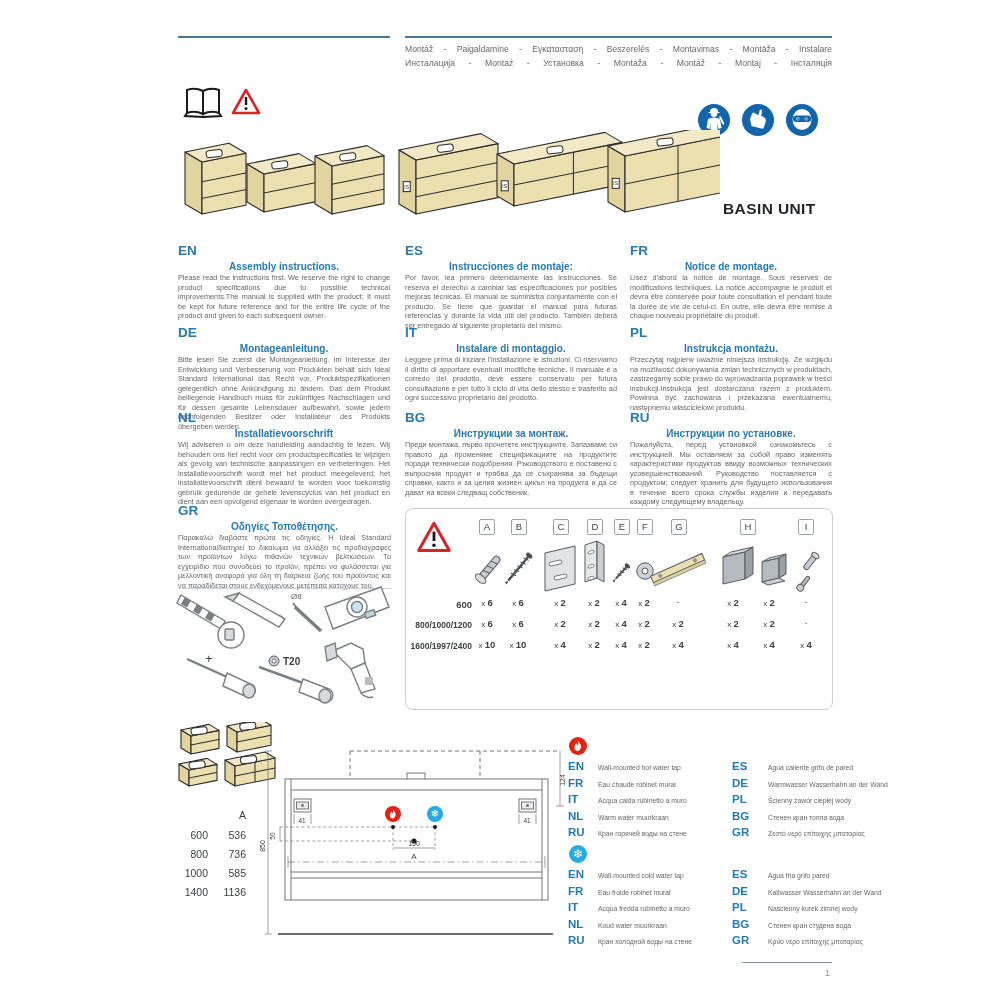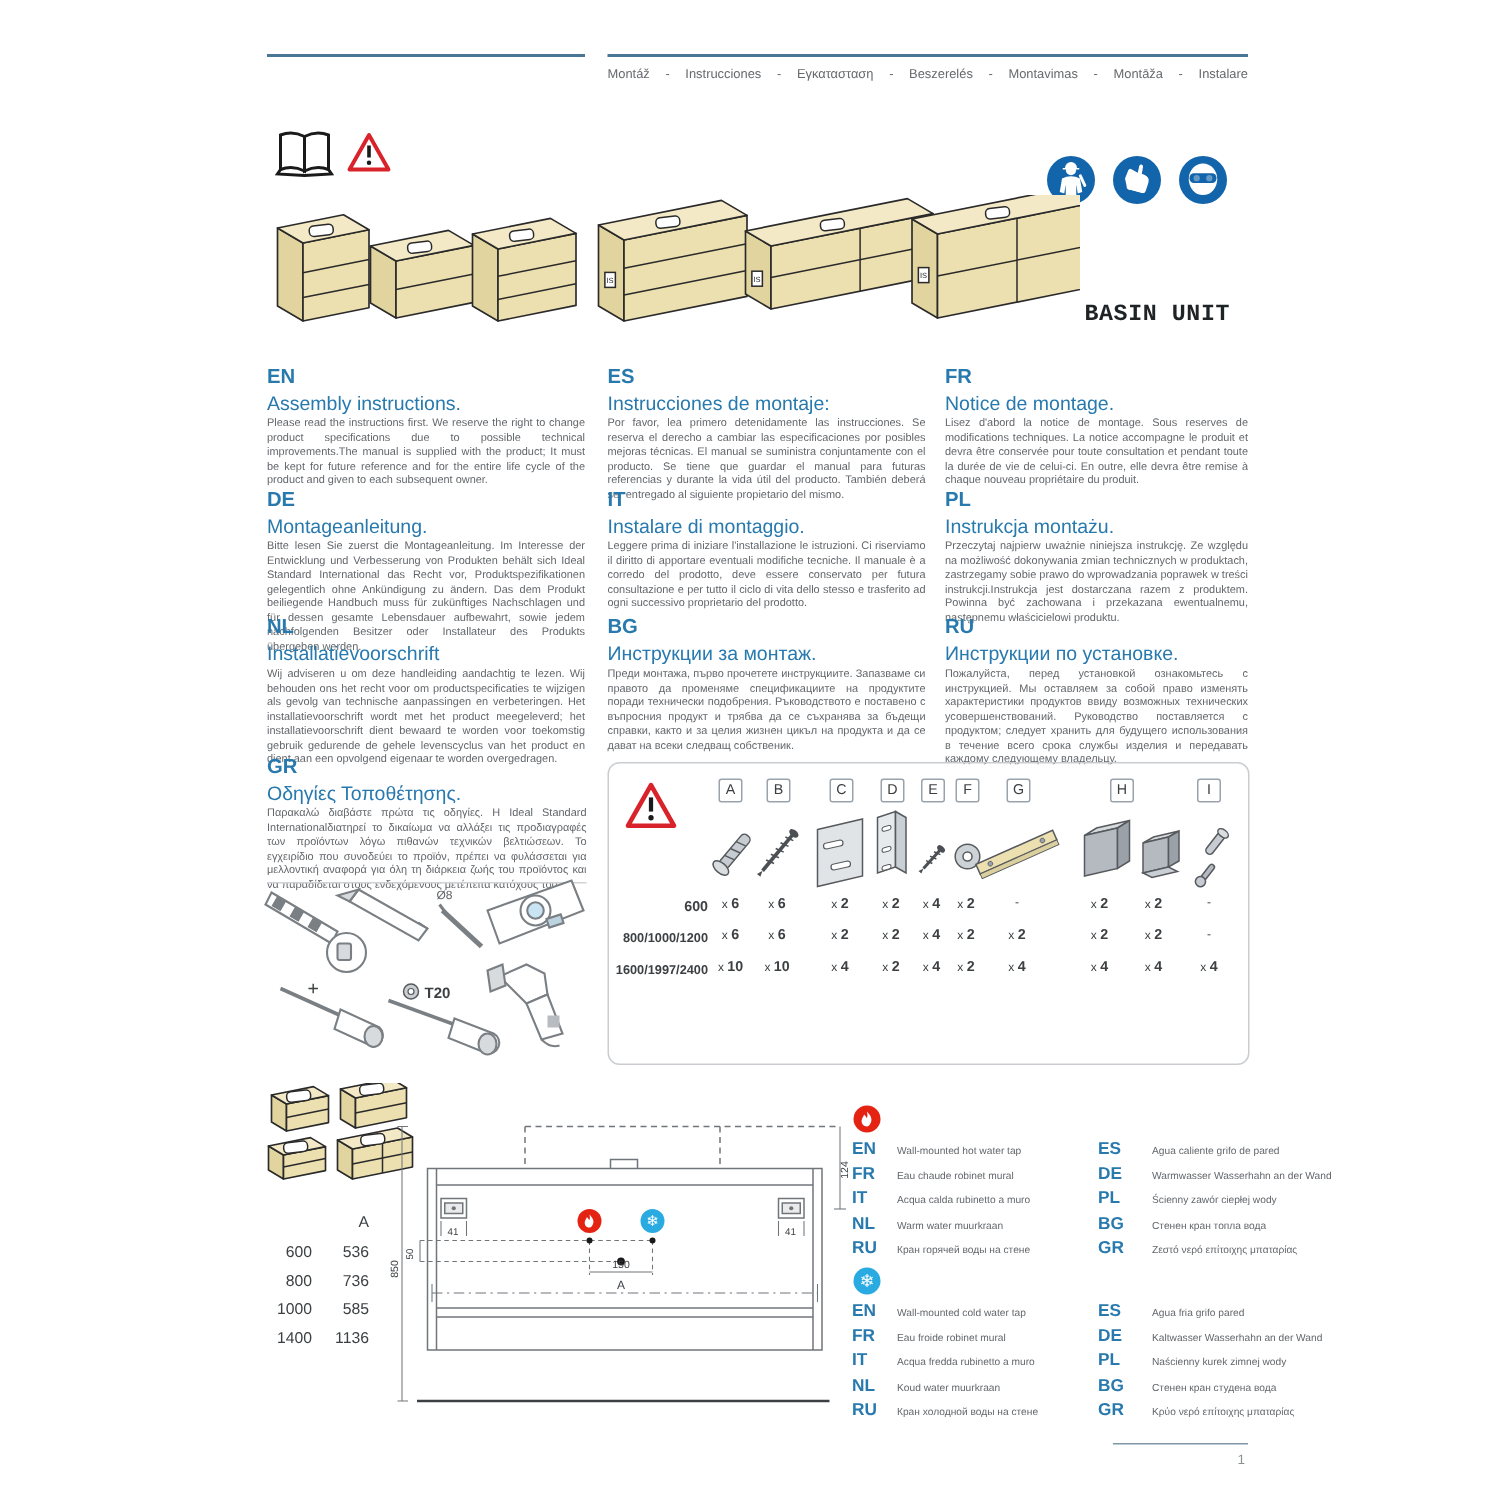--- a/index.html
+++ b/index.html
@@ -3,24 +3,24 @@
 <meta charset="utf-8">
 <style>
   html,body{margin:0;padding:0;background:#ffffff;}
   #page{position:relative;width:1000px;height:1000px;background:#ffffff;overflow:hidden;
         font-family:"Liberation Sans", sans-serif;color:#606468;}
   .abs{position:absolute;}
   .rule{position:absolute;height:2px;background:#4a7695;}
   #title{position:absolute;left:178px;top:42px;font-size:30px;letter-spacing:2px;color:#456f8c;font-weight:400;}
   #ml-lines{position:absolute;left:405px;top:43px;width:427px;font-size:8.6px;line-height:13.5px;color:#66696d;}
   .ml-line{text-align:justify;text-align-last:justify;-moz-text-align-last:justify;}
-  #basin-unit{position:absolute;left:723px;top:200px;font-size:15.5px;font-weight:bold;color:#1f2326;letter-spacing:.4px;font-family:Liberation Mono, monospace;}
+  #basin-unit{position:absolute;left:723px;top:200px;font-size:15.5px;font-weight:bold;color:#1f2326;letter-spacing:.4px;}
   .lang-sec{position:absolute;}
   .lang-code{font-size:13.5px;font-weight:bold;color:#2779ae;margin-bottom:3px;}
-  .lang-head{font-size:13px;font-weight:normal;color:#2779ae;margin-bottom:1px;}
+  .lang-head{font-size:10px;font-weight:bold;color:#2779ae;margin-bottom:1px;text-align:center;}
   .lang-body{font-size:7.3px;line-height:9.5px;color:#63676b;text-align:justify;}
   #gr-divider{position:absolute;left:178px;top:588px;width:213px;height:1px;background:#cfd3d6;}
   #parts-box{position:absolute;left:405px;top:508px;width:428px;height:202px;border:1.5px solid #c9cdd1;border-radius:8px;box-sizing:border-box;}
   .chip{position:absolute;width:14px;height:14px;border:1px solid #9aa3ab;border-radius:2px;background:#fff;
         font-size:9.5px;color:#3c4043;text-align:center;line-height:14px;}
   .qty{position:absolute;width:30px;text-align:center;font-size:8px;color:#3c4043;white-space:nowrap;}
   .qty b{font-size:9.5px;font-weight:bold;}
   .row-label{position:absolute;width:64px;text-align:right;font-weight:bold;color:#3c4043;}
   #dim-table{position:absolute;left:178px;top:805px;width:62px;font-size:10.5px;color:#3c4043;}
   .dim-row{display:grid;grid-template-columns:30px 34px;column-gap:4px;height:19px;align-items:center;}
@@ -36,21 +36,22 @@
 </head>
 <body>
 
 <div id="page">
 
   <div class="rule" style="left:178px;top:36px;width:212px"></div>
   <div class="rule" style="left:405px;top:36px;width:427px"></div>
 
 
   <div id="ml-lines">
-    <div class="ml-line">Montáž - Instrucciones - Εγκατασταση - Beszerelés - Montavimas - Montāža - Instalare</div>
+    <div class="ml-line">Montáž - Paigaldamine - Εγκατασταση - Beszerelés - Montavimas - Montāža - Instalare</div>
+    <div class="ml-line">Инсталација - Montaż - Установка - Montaža - Montáž - Montaj - Інсталяція</div>
   </div>
 
   <svg class="abs" style="left:183px;top:86px" width="44" height="34" viewBox="0 0 44 34">
     <path d="M4,4 Q12,1 20,5 L20,28 Q12,24 4,27 Z" fill="#fff" stroke="#1a1a1a" stroke-width="2"></path>
     <path d="M36,4 Q28,1 20,5 L20,28 Q28,24 36,27 Z" fill="#fff" stroke="#1a1a1a" stroke-width="2"></path>
     <path d="M4,27 L2,30 L20,31 L38,30 L36,27" fill="none" stroke="#1a1a1a" stroke-width="2"></path>
   </svg>
   <svg class="abs" style="left:231px;top:88px" width="30" height="28" viewBox="0 0 30 28">
     <path d="M15,2 L28,25 L2,25 Z" fill="#fff" stroke="#d9232a" stroke-width="2.6" stroke-linejoin="round"></path>
     <rect x="13.8" y="9" width="2.4" height="8" fill="#1a1a1a"></rect>

